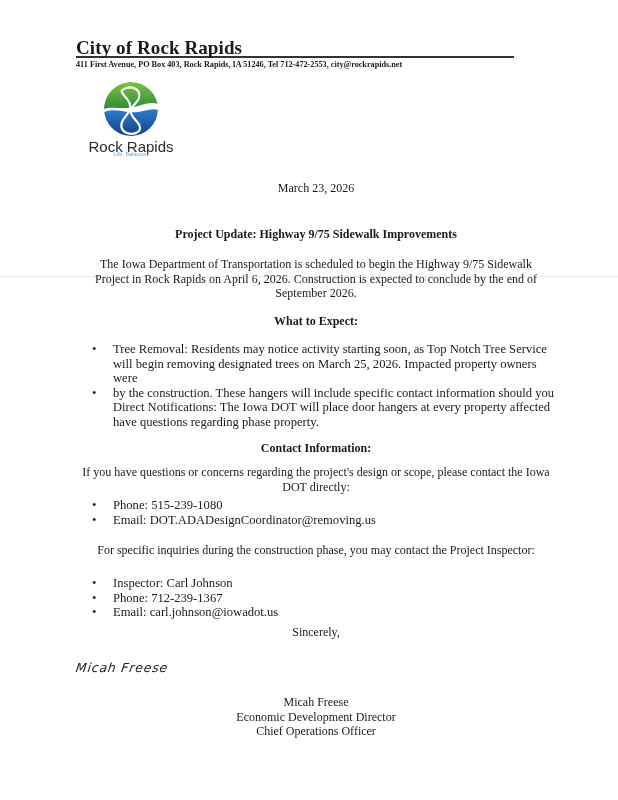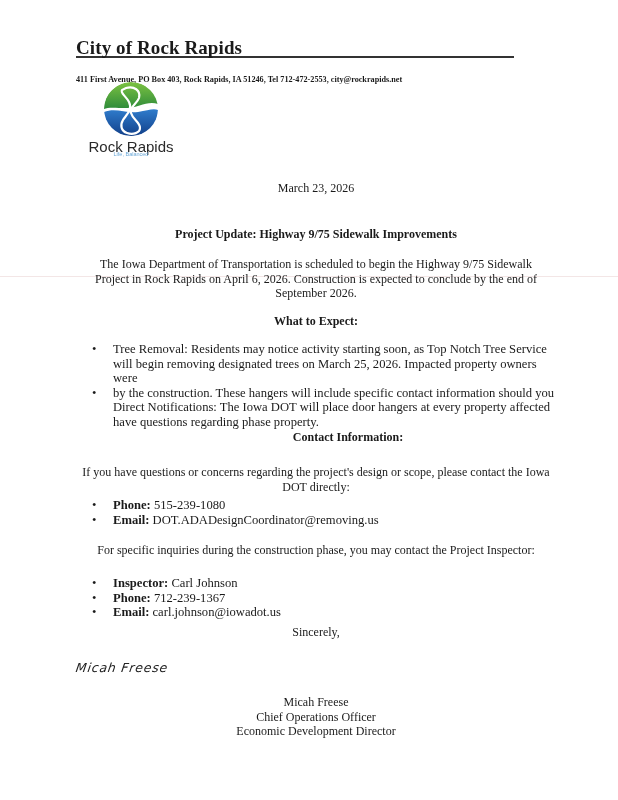--- a/index.html
+++ b/index.html
@@ -42,21 +42,21 @@
       background: #333;
       margin-top: -2px;
       margin-left: 0;
       width: 438px;
     }
     .lh-address {
       font-family: "Liberation Serif", serif;
       font-weight: bold;
       font-size: 8.2px;
       line-height: 11px;
-      margin-top: 16px;
+      margin-top: 1px;
       color: #1a1a1a;
       white-space: nowrap;
     }
     .logo {
       position: absolute;
       left: 96px;
       top: 80px;
       width: 70px;
       height: 84px;
     }
@@ -89,21 +89,21 @@
       width: 480px;
       font-size: 12px;
       line-height: 14.6px;
       color: #1a1a1a;
       text-align: center;
     }
     .date { top: 181px; }
     .subject { top: 227px; font-weight: bold; }
     .intro { top: 257px; }
     .h-expect { top: 314px; font-weight: bold; }
-    .h-contact { top: 430px; font-weight: bold; margin-left: 32px; }
+    .h-contact { top: 441px; font-weight: bold; }
     .para-dot { top: 465px; }
     .para-insp { top: 543px; }
     .sincerely { top: 625px; }
     .sign-block { top: 695px; }
     ul.bullets {
       position: absolute;
       left: 76px;
       width: 480px;
       margin: 0;
       padding: 0;
@@ -136,21 +136,21 @@
       transform: skewX(-8deg);
     }
     .scan-line {
       position: absolute;
       left: 0;
       top: 276px;
       width: 618px;
       height: 1px;
       background: #f3e6e6;
     }
-    b { font-weight: bold; margin-top: 20px; }
+    b { font-weight: normal; margin-top: 20px; }
     .line { display: block; }
   </style>
 </head>
 <body>
 
 <div class="page">
 
   <div class="scan-line"></div>
 
   <div class="letterhead">
@@ -252,17 +252,17 @@
       <span>carl.johnson@iowadot.us</span>
     </li>
   </ul>
 
   <div class="body-text sincerely">Sincerely,</div>
 
   <div class="signature">Micah Freese</div>
 
   <div class="body-text sign-block">
     <span class="line">Micah Freese</span>
+    <span class="line">Economic Development Director</span>
     <span class="line">Chief Operations Officer</span>
-    <span class="line">Economic Development Director</span>
   </div>
 
 </div>
 
 </body></html>

